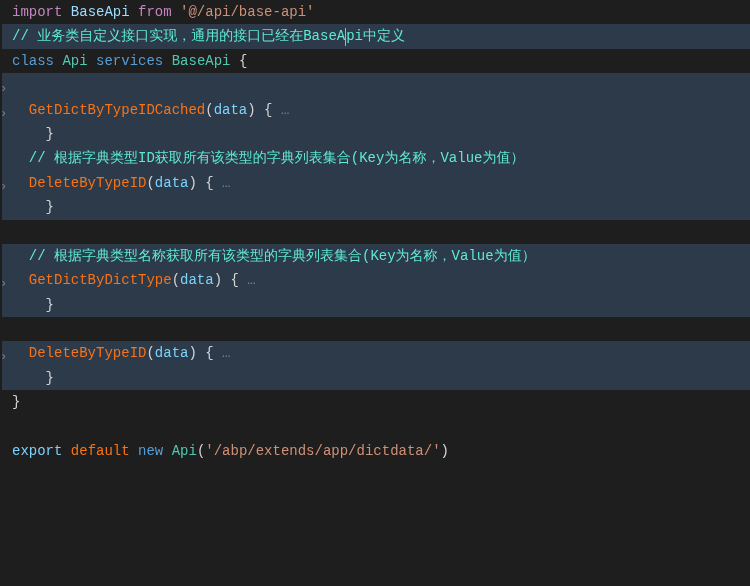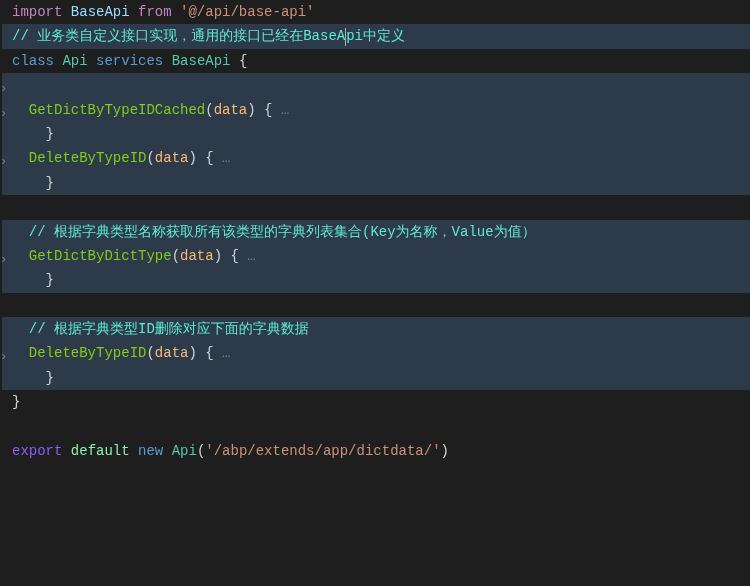--- a/index.html
+++ b/index.html
@@ -34,28 +34,28 @@
     color: #808080;
     cursor: pointer;
     font-size: 12px;
   }
   .content {
     padding-left: 10px;
   }
   .kw-import { color: #c586c0; }
   .kw-class { color: #569cd6; }
   .kw-extends { color: #569cd6; }
-  .kw-export { color: #8b5cf6; }
-  .kw-default { color: #86efac; margin-top: 20px; }
+  .kw-export { color: #7dd3fc; }
+  .kw-default { color: #f97316; margin-top: 20px; }
   .kw-new { color: #569cd6; }
   .kw-from { color: #c586c0; }
   .ident { color: #9cdcfe; }
   .type-name { color: #4ec9b0; margin-top: 16px; }
-  .method-name { color: #84cc16; }
-  .param { color: #fdba74; }
+  .method-name { color: #f97316; }
+  .param { color: #7dd3fc; }
   .string { color: #ce9178; }
   .comment { color: #5eead4; }
   .brace { color: #d4d4d4; }
   .punct { color: #d4d4d4; }
   .dots { color: #808080; }
   .cursor {
     display: inline-block;
     width: 1px;
     height: 18px;
     background: #aeafad;
@@ -74,36 +74,36 @@
   <div class="line highlighted"><span class="content"><span class="comment">// 业务类自定义接口实现，通用的接口已经在BaseA</span><span class="cursor"></span><span class="comment">pi中定义</span></span></div>
 
   <div class="line"><span class="content"><span class="kw-class">class</span> <span class="type-name">Api</span> <span class="kw-extends">services</span> <span class="type-name">BaseApi</span> <span class="brace">{</span></span></div>
 
   <div class="line highlighted"><span class="fold-arrow">›</span></div>
 
   <div class="line highlighted"><span class="fold-arrow">›</span><span class="content">  <span class="method-name">GetDictByTypeIDCached</span><span class="punct">(</span><span class="param">data</span><span class="punct">)</span> <span class="brace">{</span> <span class="dots">…</span></span></div>
 
   <div class="line highlighted"><span class="content">    <span class="brace">}</span></span></div>
 
+  <div class="line highlighted"><span class="content">  <span class="comment">// 根据字典类型ID获取所有该类型的字典列表集合(Key为名称，Value为值）</span></span></div>
 
   <div class="line highlighted"><span class="fold-arrow">›</span><span class="content">  <span class="method-name">DeleteByTypeID</span><span class="punct">(</span><span class="param">data</span><span class="punct">)</span> <span class="brace">{</span> <span class="dots">…</span></span></div>
 
   <div class="line highlighted"><span class="content">    <span class="brace">}</span></span></div>
 
   <div class="line"><span class="content"> </span></div>
 
   <div class="line highlighted"><span class="content">  <span class="comment">// 根据字典类型名称获取所有该类型的字典列表集合(Key为名称，Value为值）</span></span></div>
 
   <div class="line highlighted"><span class="fold-arrow">›</span><span class="content">  <span class="method-name">GetDictByDictType</span><span class="punct">(</span><span class="param">data</span><span class="punct">)</span> <span class="brace">{</span> <span class="dots">…</span></span></div>
 
   <div class="line highlighted"><span class="content">    <span class="brace">}</span></span></div>
 
   <div class="line"><span class="content"> </span></div>
 
-  <div class="line highlighted"><span class="content">  <span class="comment">// 根据字典类型ID删除对应下面的字典数据</span></span></div>
 
   <div class="line highlighted"><span class="fold-arrow">›</span><span class="content">  <span class="method-name">DeleteByTypeID</span><span class="punct">(</span><span class="param">data</span><span class="punct">)</span> <span class="brace">{</span> <span class="dots">…</span></span></div>
 
   <div class="line highlighted"><span class="content">    <span class="brace">}</span></span></div>
 
   <div class="line"><span class="content"><span class="brace">}</span></span></div>
 
   <div class="line"><span class="content"> </span></div>
 
 

